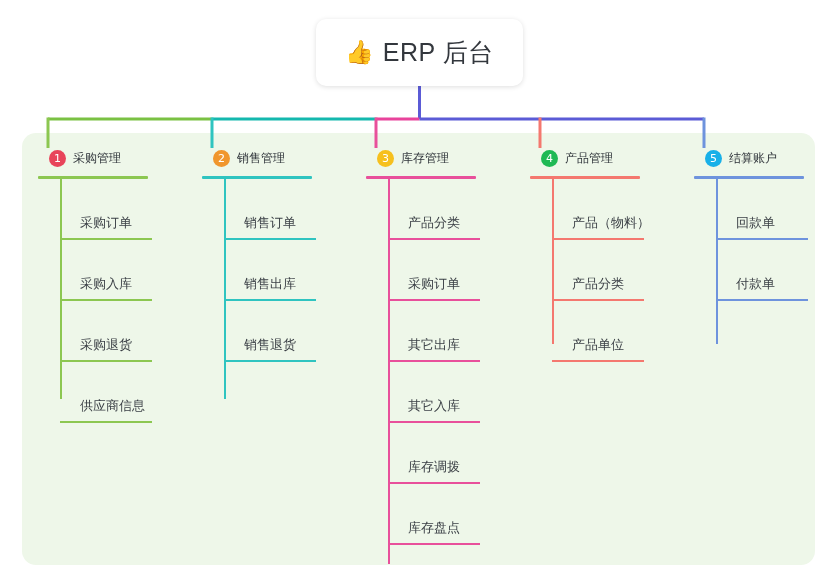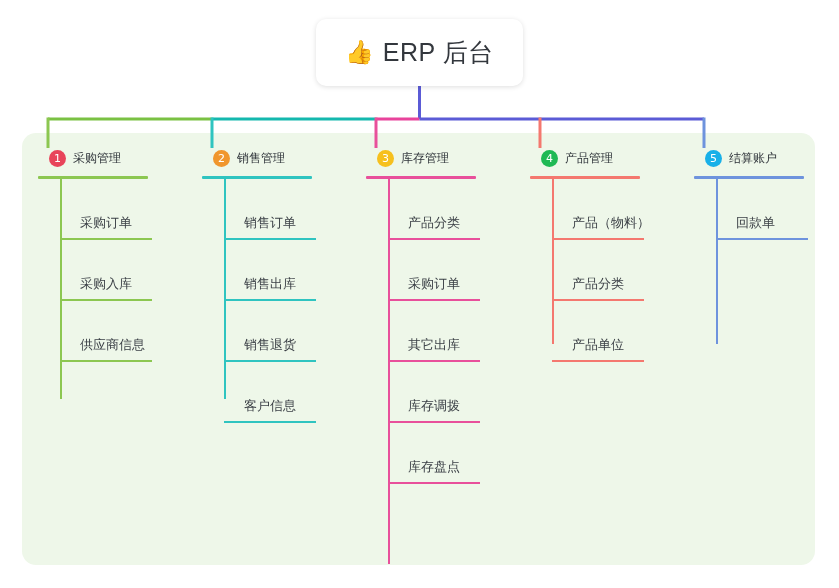--- a/index.html
+++ b/index.html
@@ -173,20 +173,24 @@
           <div class="spine" style="background: rgb(140, 199, 81); height: 220px;"></div>
           <div class="sub-item">
             <span class="sub-label">采购订单</span>
             <div class="sub-rule" style="background: rgb(140, 199, 81);"></div>
           </div>
           <div class="sub-item">
             <span class="sub-label">采购入库</span>
             <div class="sub-rule" style="background: rgb(140, 199, 81);"></div>
           </div>
           <div class="sub-item">
+            <span class="sub-label">采购退货</span>
+            <div class="sub-rule" style="background: rgb(140, 199, 81);"></div>
+          </div>
+          <div class="sub-item">
             <span class="sub-label">供应商信息</span>
             <div class="sub-rule" style="background: rgb(140, 199, 81);"></div>
           </div>
         </div>
       </div>
       <div class="column" style="left: 202px;">
         <div class="col-head">
           <div class="badge" style="background: rgb(240, 150, 45);">2</div>
           <div class="col-title">销售管理</div>
         </div>
@@ -198,24 +202,20 @@
             <div class="sub-rule" style="background: rgb(47, 196, 192);"></div>
           </div>
           <div class="sub-item">
             <span class="sub-label">销售出库</span>
             <div class="sub-rule" style="background: rgb(47, 196, 192);"></div>
           </div>
           <div class="sub-item">
             <span class="sub-label">销售退货</span>
             <div class="sub-rule" style="background: rgb(47, 196, 192);"></div>
           </div>
-          <div class="sub-item">
-            <span class="sub-label">客户信息</span>
-            <div class="sub-rule" style="background: rgb(47, 196, 192);"></div>
-          </div>
         </div>
       </div>
       <div class="column" style="left: 366px;">
         <div class="col-head">
           <div class="badge" style="background: rgb(246, 192, 30);">3</div>
           <div class="col-title">库存管理</div>
         </div>
         <div class="head-rule" style="background: rgb(232, 80, 155); width: 110px;"></div>
         <div class="sub-wrap">
           <div class="spine" style="background: rgb(232, 80, 155); height: 385px;"></div>
@@ -225,20 +225,24 @@
           </div>
           <div class="sub-item">
             <span class="sub-label">采购订单</span>
             <div class="sub-rule" style="background: rgb(232, 80, 155);"></div>
           </div>
           <div class="sub-item">
             <span class="sub-label">其它出库</span>
             <div class="sub-rule" style="background: rgb(232, 80, 155);"></div>
           </div>
           <div class="sub-item">
+            <span class="sub-label">其它入库</span>
+            <div class="sub-rule" style="background: rgb(232, 80, 155);"></div>
+          </div>
+          <div class="sub-item">
             <span class="sub-label">库存调拨</span>
             <div class="sub-rule" style="background: rgb(232, 80, 155);"></div>
           </div>
           <div class="sub-item">
             <span class="sub-label">库存盘点</span>
             <div class="sub-rule" style="background: rgb(232, 80, 155);"></div>
           </div>
         </div>
       </div>
       <div class="column" style="left: 530px;">
@@ -268,17 +272,21 @@
           <div class="badge" style="background: rgb(24, 176, 232);">5</div>
           <div class="col-title">结算账户</div>
         </div>
         <div class="head-rule" style="background: rgb(110, 147, 221); width: 110px;"></div>
         <div class="sub-wrap">
           <div class="spine" style="background: rgb(110, 147, 221); height: 165px;"></div>
           <div class="sub-item">
             <span class="sub-label">回款单</span>
             <div class="sub-rule" style="background: rgb(110, 147, 221);"></div>
           </div>
+          <div class="sub-item">
+            <span class="sub-label">付款单</span>
+            <div class="sub-rule" style="background: rgb(110, 147, 221);"></div>
+          </div>
         </div>
       </div>
     </div>
 
 </div>
 
 </body></html>

